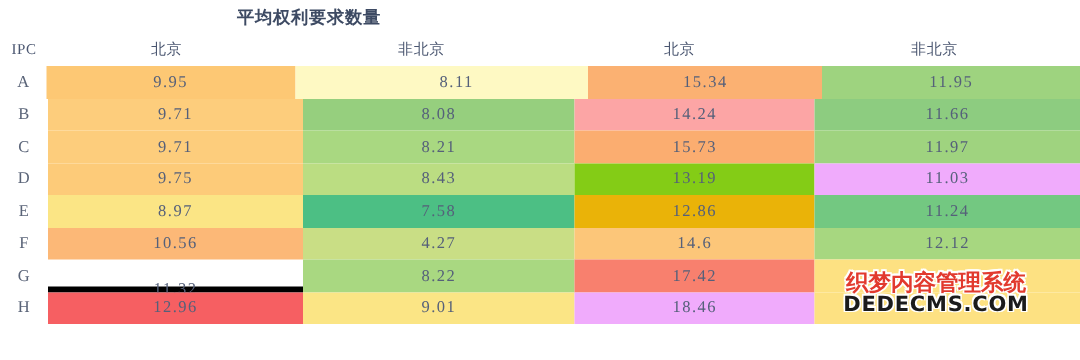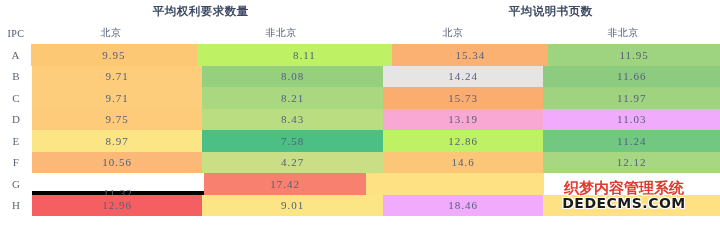--- a/index.html
+++ b/index.html
@@ -134,77 +134,77 @@
     font-family: "DejaVu Sans", sans-serif;
   }
 </style>
 </head>
 <body>
 
 <div class="sheet">
 
   <div class="titles">
     <div class="title-block title-left">平均权利要求数量</div>
-    <div class="title-block title-right">平均说明书页数</div>
   </div>
 
   <div class="header-row">
     <div class="hcell h-ipc">IPC</div>
     <div class="hcell h-c1">北京</div>
     <div class="hcell h-c2">非北京</div>
     <div class="hcell h-c3">北京</div>
     <div class="hcell h-c4">非北京</div>
   </div>
 
   <div class="grid" id="grid">
       <div class="row">
         <div class="rowlabel">A</div>
         <div class="cell c1" style="background: rgb(253, 200, 116);">9.95</div>
-        <div class="cell c2" style="background: #bef264; padding-left: 20px;">8.11</div>
+        <div class="cell c2" style="background: #fef9c3; padding-left: 20px;">8.11</div>
         <div class="cell c3" style="background: rgb(251, 177, 114);">15.34</div>
         <div class="cell c4" style="background: rgb(158, 211, 127);">11.95</div>
       </div>
       <div class="row">
         <div class="rowlabel">B</div>
         <div class="cell c1" style="background: rgb(253, 205, 124);">9.71</div>
         <div class="cell c2" style="background: rgb(150, 207, 126);">8.08</div>
-        <div class="cell c3" style="background: #e5e5e5;">14.24</div>
+        <div class="cell c3" style="background: #fca5a5;">14.24</div>
         <div class="cell c4" style="background: rgb(141, 204, 128);">11.66</div>
       </div>
       <div class="row">
         <div class="rowlabel">C</div>
         <div class="cell c1" style="background: rgb(253, 205, 124);">9.71</div>
         <div class="cell c2" style="background: rgb(169, 216, 129);">8.21</div>
         <div class="cell c3" style="background: rgb(251, 173, 112);">15.73</div>
         <div class="cell c4" style="background: rgb(159, 211, 127);">11.97</div>
       </div>
       <div class="row">
         <div class="rowlabel">D</div>
         <div class="cell c1" style="background: rgb(253, 203, 121);">9.75</div>
         <div class="cell c2" style="background: rgb(187, 221, 130);">8.43</div>
-        <div class="cell c3" style="background: #f9a8d4;">13.19</div>
+        <div class="cell c3" style="background: #84cc16;">13.19</div>
         <div class="cell c4" style="background: #f0abfc;">11.03</div>
       </div>
       <div class="row">
         <div class="rowlabel">E</div>
         <div class="cell c1" style="background: rgb(251, 229, 133);">8.97</div>
         <div class="cell c2" style="background: rgb(76, 191, 132);">7.58</div>
-        <div class="cell c3" style="background: #bef264;">12.86</div>
+        <div class="cell c3" style="background: #eab308;">12.86</div>
         <div class="cell c4" style="background: rgb(115, 200, 129);">11.24</div>
       </div>
       <div class="row">
         <div class="rowlabel">F</div>
         <div class="cell c1" style="background: rgb(252, 184, 119);">10.56</div>
         <div class="cell c2" style="background: rgb(201, 222, 133);">4.27</div>
         <div class="cell c3" style="background: rgb(252, 198, 121);">14.6</div>
         <div class="cell c4" style="background: rgb(167, 215, 128);">12.12</div>
       </div>
       <div class="row">
         <div class="rowlabel">G</div>
         <div class="cell c1" style="background: #000000; margin-top: 18px;">11.32</div>
+        <div class="cell c2" style="background: rgb(169, 216, 129);">8.22</div>
         <div class="cell c3" style="background: rgb(248, 128, 110);">17.42</div>
         <div class="cell c4" style="background: rgb(253, 225, 130);"></div>
       </div>
       <div class="row">
         <div class="rowlabel">H</div>
         <div class="cell c1" style="background: rgb(246, 95, 98);">12.96</div>
         <div class="cell c2" style="background: rgb(251, 229, 133);">9.01</div>
         <div class="cell c3" style="background: #f0abfc;">18.46</div>
         <div class="cell c4" style="background: rgb(253, 225, 130);"></div>
       </div>

